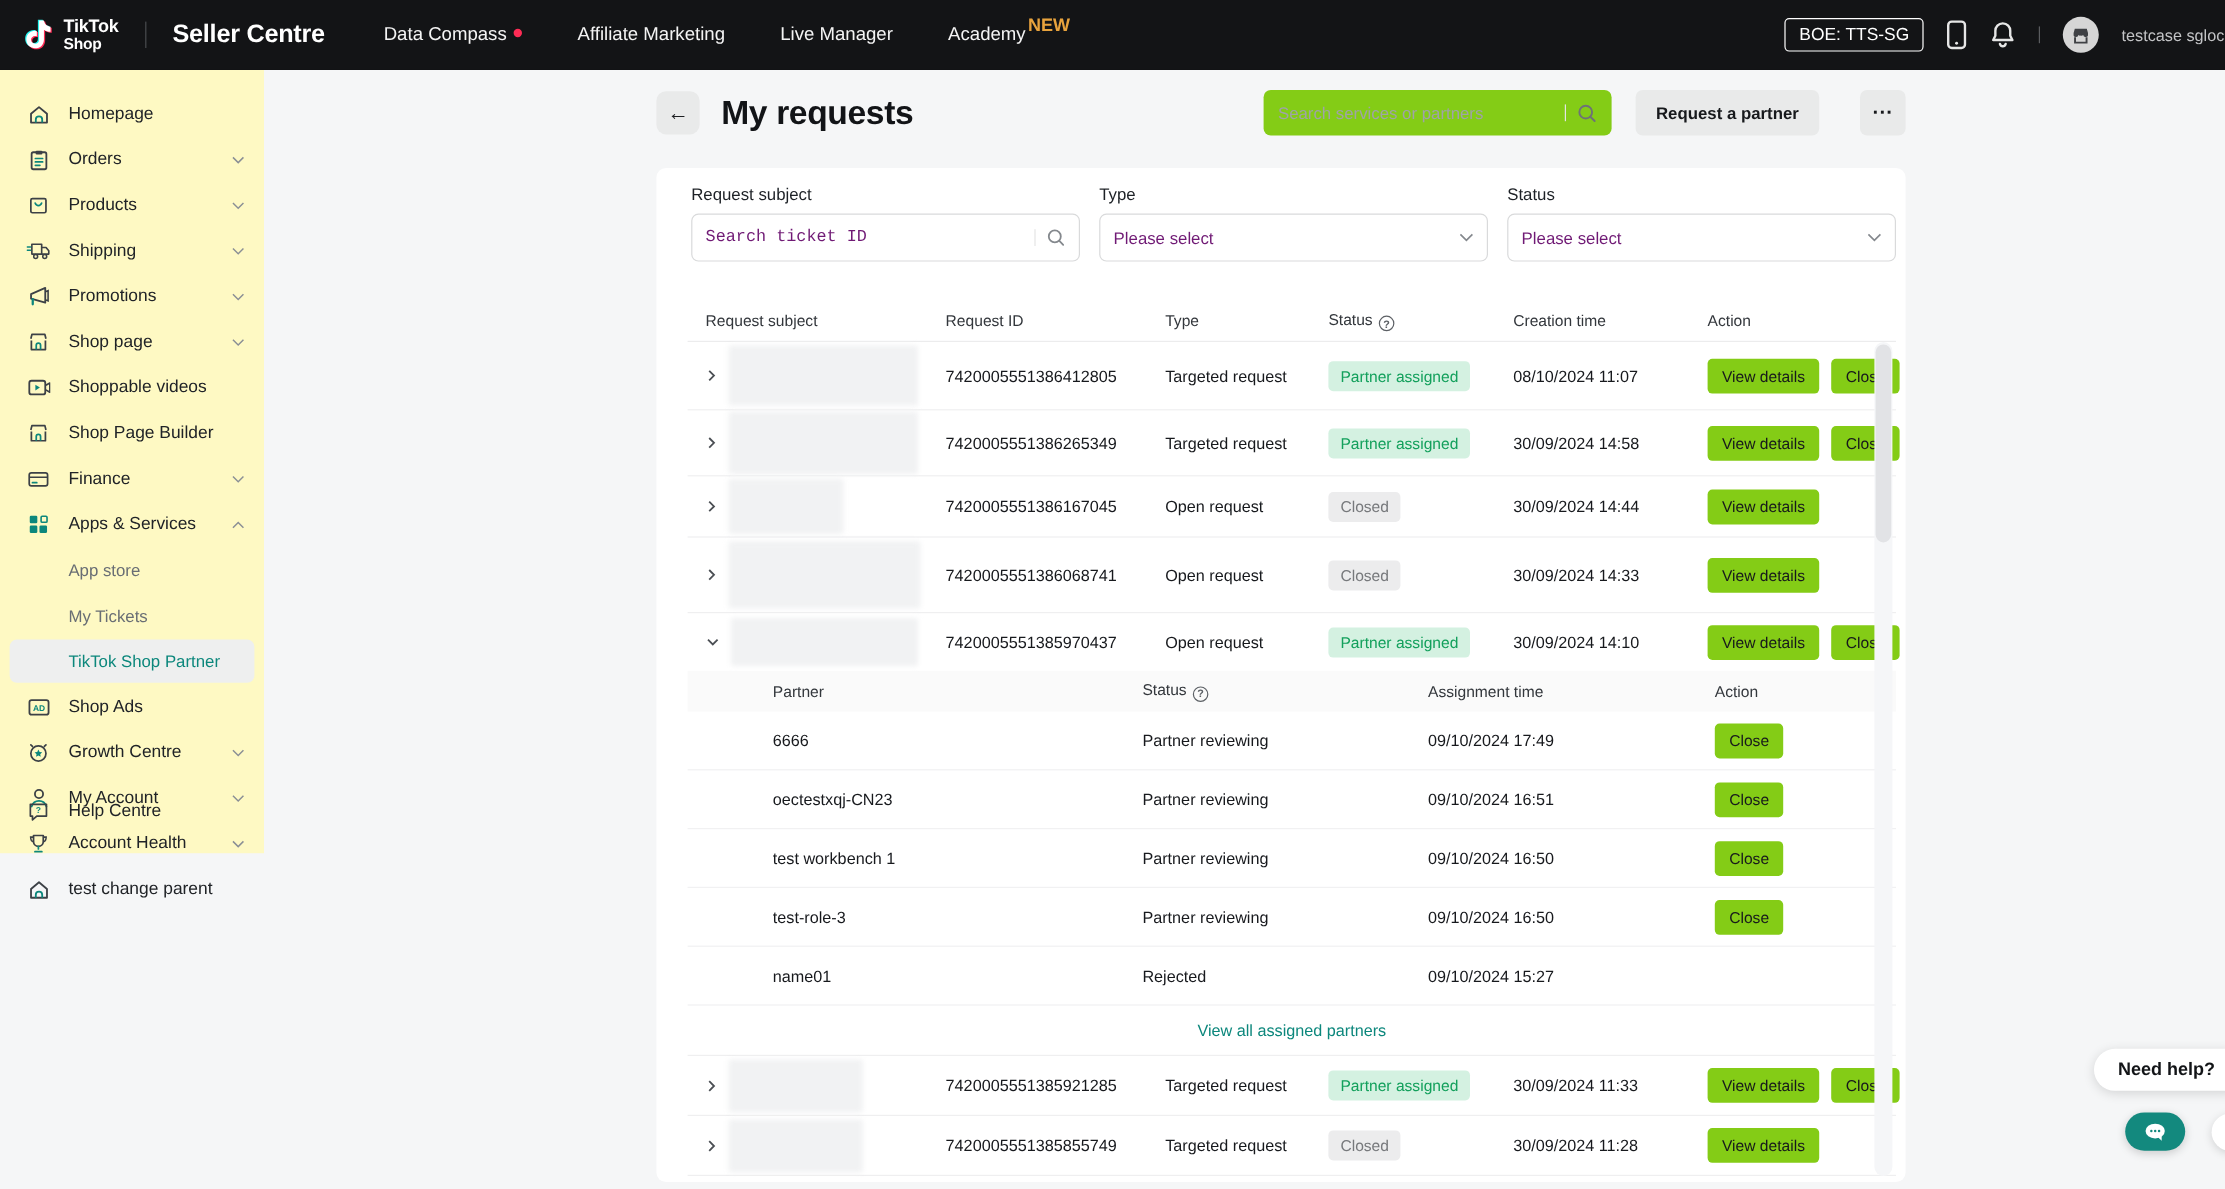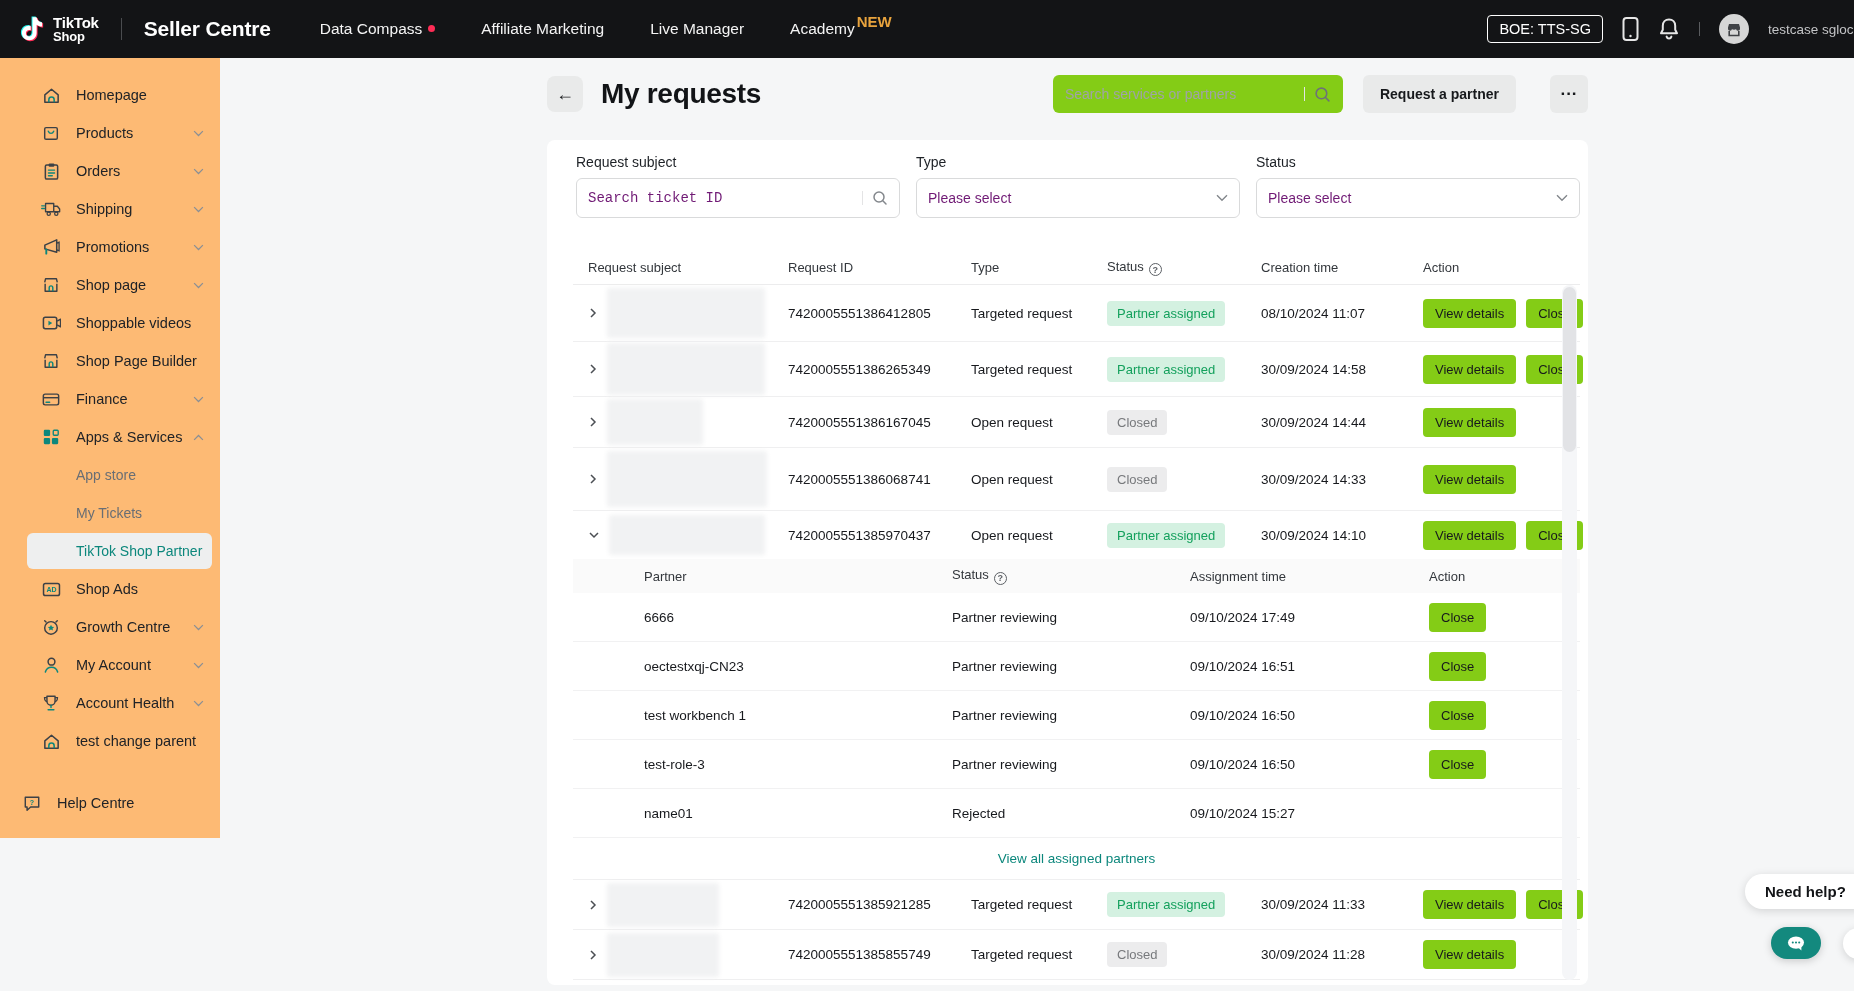--- a/index.html
+++ b/index.html
@@ -17,21 +17,21 @@
   .tb-link { padding:0 23px; font-size:15.5px; font-weight:500; color:#f4f4f4; cursor:pointer; position:relative; white-space:nowrap; }
   .red-dot { display:inline-block; width:7px; height:7px; border-radius:50%; background:#fe2c55; margin-left:6px; vertical-align:2px; }
   .new-sup { font-size:15px; font-weight:700; color:#e8a33d; position:relative; top:-7px; margin-left:2px; }
   .tb-right { margin-left:auto; display:flex; align-items:center; gap:19px; }
   .env-badge { border:1.6px solid #fff; border-radius:4px; padding:5px 11px; font-size:14.5px; font-weight:500; white-space:nowrap; cursor:pointer; }
   .tb-div2 { width:1px; height:14px; background:#5a5c5f; }
   .avatar { width:30px; height:30px; border-radius:50%; background:#d6d6d6; display:flex; align-items:center; justify-content:center; }
   .account-name { color:#c3c4c6; font-size:13.5px; width:86px; overflow:hidden; white-space:nowrap; }
 
   
-  .sidebar { position:fixed; top:58px; left:0; width:220px; height:780px; background:#fdba74; z-index:30; padding-top:18px;padding-left:19px; }
+  .sidebar { position:fixed; top:58px; left:0; width:220px; height:653px; background:#fef9c3; z-index:30; padding-top:18px; }
   .side-item { height:38px; display:flex; align-items:center; padding:0 16px 0 22px; font-size:14.5px; color:#202327; cursor:pointer; }
   .side-item .icn { width:20px; height:20px; margin-right:15px; display:flex; align-items:center; justify-content:center; flex:none; }
   .side-chev { margin-left:auto; display:flex; }
   .side-sub { height:38px; display:flex; align-items:center; padding-left:57px; font-size:14px; color:#696e74; cursor:pointer; }
   .side-sub.active { height:36px; margin:1px 8px; border-radius:6px; background:#eeefef; padding-left:49px; color:#0c877c; font-weight:500; }
   .help-row { position:absolute; bottom:16px; left:0; width:100%; }
 
   
   .main { position:absolute; top:58px; left:220px; width:1634px; height:933px; background:#f5f6f7; }
   .wrap { position:absolute; left:327px; top:14px; width:1041px; }
@@ -136,41 +136,41 @@
     <span class="icn">
         <svg width="19" height="19" viewBox="0 0 20 20">
           <path d="M3 9.3 10 3.4l7 5.9V17H3z" fill="none" stroke="#3c4146" stroke-width="1.6" stroke-linejoin="round"></path>
           <path d="M7.2 17v-2.6a2.8 2.8 0 0 1 5.6 0V17" fill="none" stroke="#0c877c" stroke-width="1.6"></path>
         </svg>
       </span>
     <span>Homepage</span>
   </div>
   <div class="side-item">
     <span class="icn">
-        <svg width="18" height="18" viewBox="0 0 20 20">
-          <rect x="3" y="4" width="14" height="13" rx="1.5" fill="none" stroke="#3c4146" stroke-width="1.6"></rect>
-          <path d="M7 8c.6 1.6 1.7 2.4 3 2.4S12.4 9.6 13 8" fill="none" stroke="#0c877c" stroke-width="1.6" stroke-linecap="round"></path>
-        </svg>
-      </span>
-    <span>Products</span>
-    <span class="side-chev">
-        <svg width="11" height="7" viewBox="0 0 12 8">
-          <path d="M1 1.3l5 5 5-5" fill="none" stroke="#8a8f95" stroke-width="1.4"></path>
-        </svg>
-      </span>
-  </div>
-  <div class="side-item">
-    <span class="icn">
         <svg width="17" height="19" viewBox="0 0 18 20">
           <rect x="2.5" y="3" width="13" height="15" rx="1.5" fill="none" stroke="#3c4146" stroke-width="1.6"></rect>
           <rect x="6" y="1.6" width="6" height="3.4" rx="1" fill="#3c4146"></rect>
           <path d="M5.8 8.5h6.4M5.8 11.5h6.4M5.8 14.5h4" stroke="#0c877c" stroke-width="1.5" stroke-linecap="round"></path>
         </svg>
       </span>
     <span>Orders</span>
+    <span class="side-chev">
+        <svg width="11" height="7" viewBox="0 0 12 8">
+          <path d="M1 1.3l5 5 5-5" fill="none" stroke="#8a8f95" stroke-width="1.4"></path>
+        </svg>
+      </span>
+  </div>
+  <div class="side-item">
+    <span class="icn">
+        <svg width="18" height="18" viewBox="0 0 20 20">
+          <rect x="3" y="4" width="14" height="13" rx="1.5" fill="none" stroke="#3c4146" stroke-width="1.6"></rect>
+          <path d="M7 8c.6 1.6 1.7 2.4 3 2.4S12.4 9.6 13 8" fill="none" stroke="#0c877c" stroke-width="1.6" stroke-linecap="round"></path>
+        </svg>
+      </span>
+    <span>Products</span>
     <span class="side-chev">
         <svg width="11" height="7" viewBox="0 0 12 8">
           <path d="M1 1.3l5 5 5-5" fill="none" stroke="#8a8f95" stroke-width="1.4"></path>
         </svg>
       </span>
   </div>
   <div class="side-item">
     <span class="icn">
         <svg width="20" height="16" viewBox="0 0 22 16">
           <path d="M5 2h9v9H5zM14 5h4l2.5 3v3H14z" fill="none" stroke="#3c4146" stroke-width="1.5" stroke-linejoin="round"></path>

